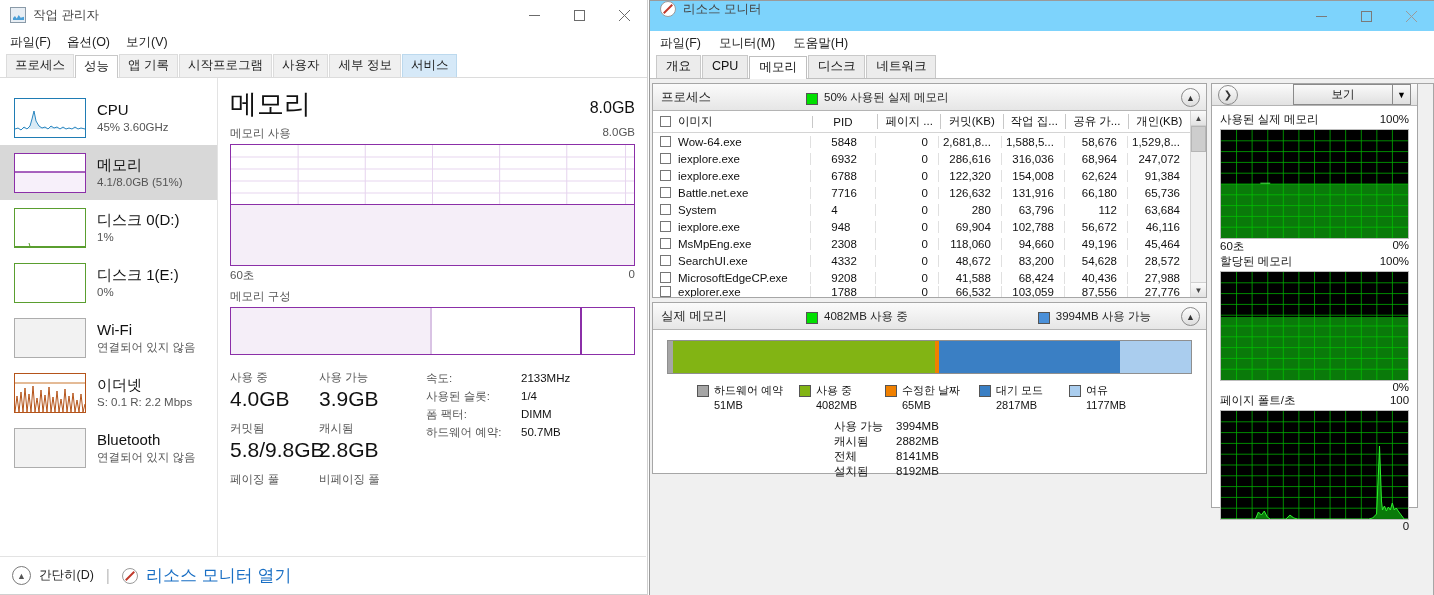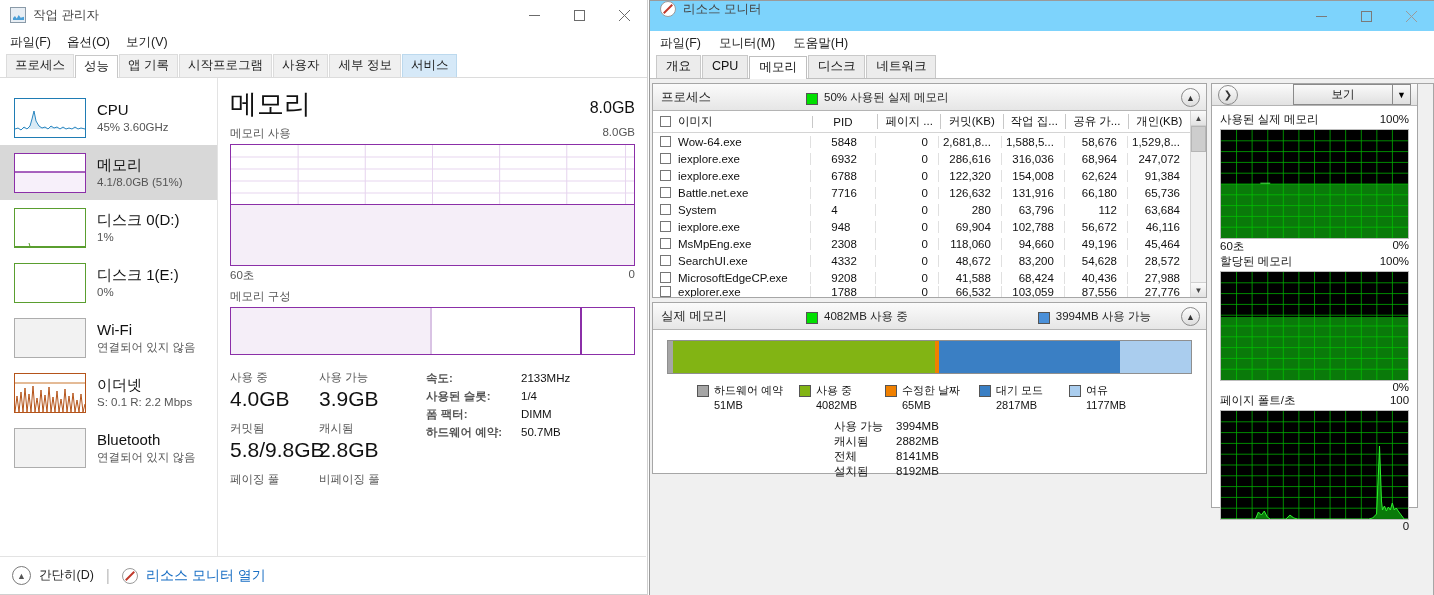--- a/index.html
+++ b/index.html
@@ -102,34 +102,34 @@
   .comp-line { width: 1.5px; background: #8b2fa8; }
   .stats-wrap { display: flex; margin-top: 14px; }
   .stats-left { width: 178px; }
   .stat-row { display: flex; }
   .stat-cell { width: 89px; }
   .stat-cap { font-size: 11.5px; color: #555; line-height: 16px; }
   .stat-val { font-size: 21px; color: #111; line-height: 27px; }
   .stat-group { margin-bottom: 8px; }
   .stats-right { margin-left: 18px; font-size: 11.5px; color: #111; }
   .sr-row { display: flex; line-height: 18px; }
-  .sr-k { width: 95px; color: #555; font-weight: bold; }
+  .sr-k { width: 95px; color: #555; }
   .sr-v { color: #111; }
   .tm-statusbar {
     position: absolute; left: 0; bottom: 0; width: 646px; height: 38px;
     border-top: 1px solid #e3e3e3; display: flex; align-items: center; padding-left: 12px; gap: 8px;
     background: #ffffff;
   }
   .circ-btn {
     width: 19px; height: 19px; border-radius: 50%; border: 1px solid #7a7a7a;
     display: flex; align-items: center; justify-content: center; color: #555; font-size: 9px;
   }
   .sb-text { font-size: 12.5px; color: #222; }
   .sb-sep { color: #c0c0c0; margin: 0 4px; }
-  .rm-link { font-size: 14px; color: #1a6fc4; }
+  .rm-link { font-size: 17px; color: #1a6fc4; }
   .rm-icon { width: 16px; height: 16px; border-radius: 50%; border: 1.5px solid #9b9b9b; background: #fff; position: relative; }
   .rm-icon::after { content:""; position:absolute; left:1px; top:6px; width:12px; height:2px; background:#c0392b; transform: rotate(-45deg); }
 
   
   #resmon {
     position: absolute; left: 649px; top: 0; width: 785px; height: 595px;
     background: #f0f0f0; border: 1px solid #9a9a9a; border-right: none; border-bottom: none;
   }
   .rm-titlebar { height: 30px; background: #7dd3fc; display: flex; align-items: flex-start; padding-left: 10px; position: relative; }
   .rm-title-text { font-size: 12.5px; color: #444; margin-left: 7px; }

